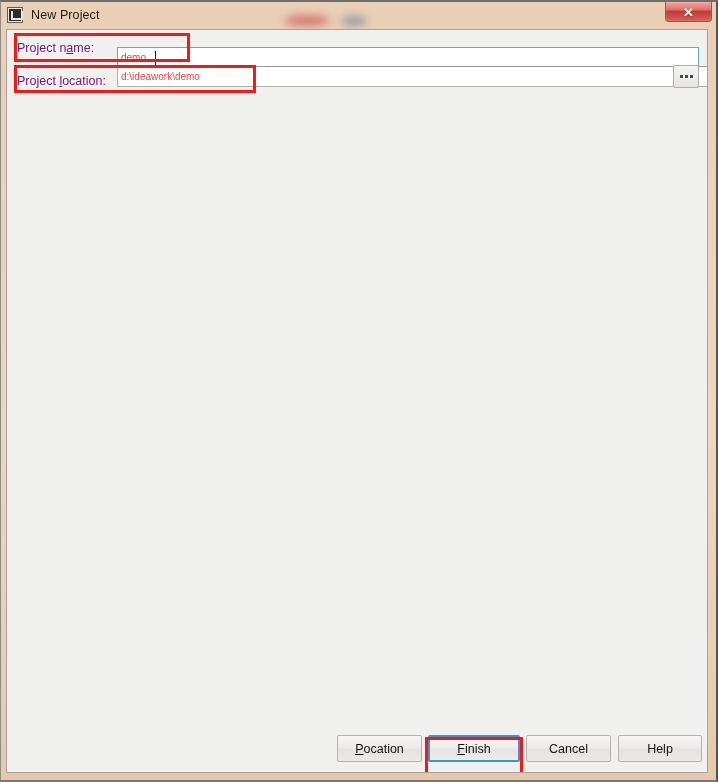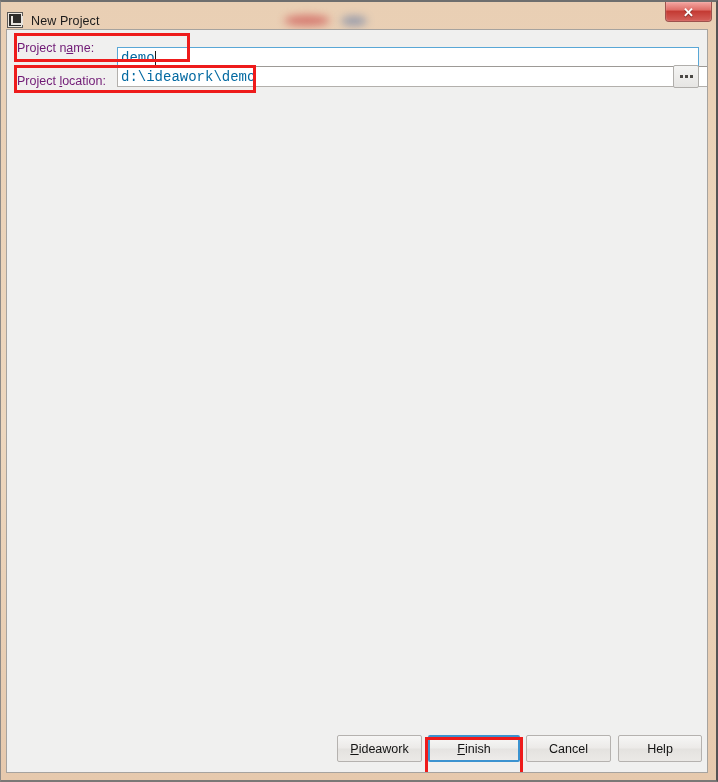--- a/index.html
+++ b/index.html
@@ -41,21 +41,21 @@
   .bg-smudge.red  { left: 283px; top: 13px; width: 46px; height: 11px; background: #cf5c58; }
   .bg-smudge.blue { left: 340px; top: 14px; width: 26px; height: 10px; background: #7b8aa8; }
 
   
   .titlebar {
     position: absolute;
     left: 0; top: 0;
     width: 718px;
     height: 26px;
     display: flex;
-    align-items: flex-end;
+    align-items: center;
     padding-left: 6px;
     box-sizing: border-box;
   }
   .app-icon {
     width: 16px;
     height: 16px;
     flex: 0 0 16px;
     position: relative;
     background: #efe9e2;
     border: 1px solid #5d5a57;
@@ -140,23 +140,23 @@
     white-space: nowrap;
     padding-left: 10px;
   }
   .field-label .mnem {
     text-decoration: underline;
   }
   .label-name     { width: 110px; }
   .label-location { width: 110px; }
 
   .text-input {
-    font-family: Liberation Mono, monospace;
-    font-size: 14px;
-    color: #0369a1;
+    font-family: Liberation Sans, sans-serif;
+    font-size: 10px;
+    color: #ef4444;
     background: #ffffff;
     box-sizing: border-box;
     height: 21px;
     padding: 0 3px;
     outline: none;
   }
   .input-name {
     position: absolute;
     left: 110px;
     top: 3px;
@@ -302,21 +302,21 @@
 
     
     <div class="annot annot-name"></div>
     <div class="annot annot-location"></div>
     <div class="annot annot-finish"></div>
 
     
     <div class="button-bar">
       <button class="dlg-button btn-previous">
           <span class="mnem">P</span>
-          <span>ideawork</span>
+          <span>ocation</span>
         </button>
       <button class="dlg-button btn-finish">
           <span class="mnem">F</span>
           <span>inish</span>
         </button>
       <button class="dlg-button btn-help">Help</button>
       <button class="dlg-button btn-cancel">Cancel</button>
     </div>
 
   </div>

